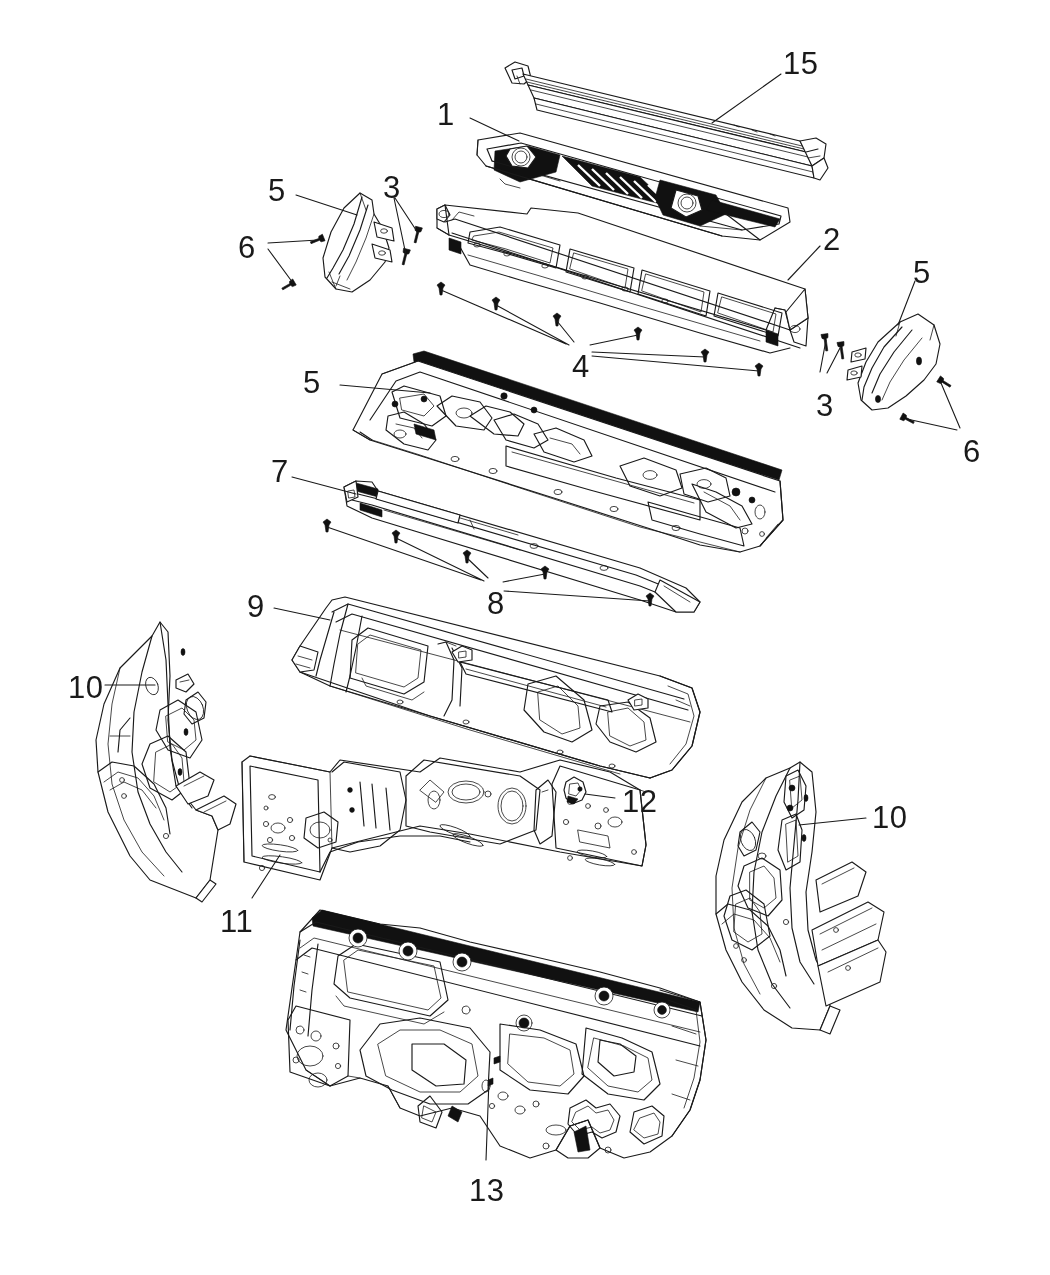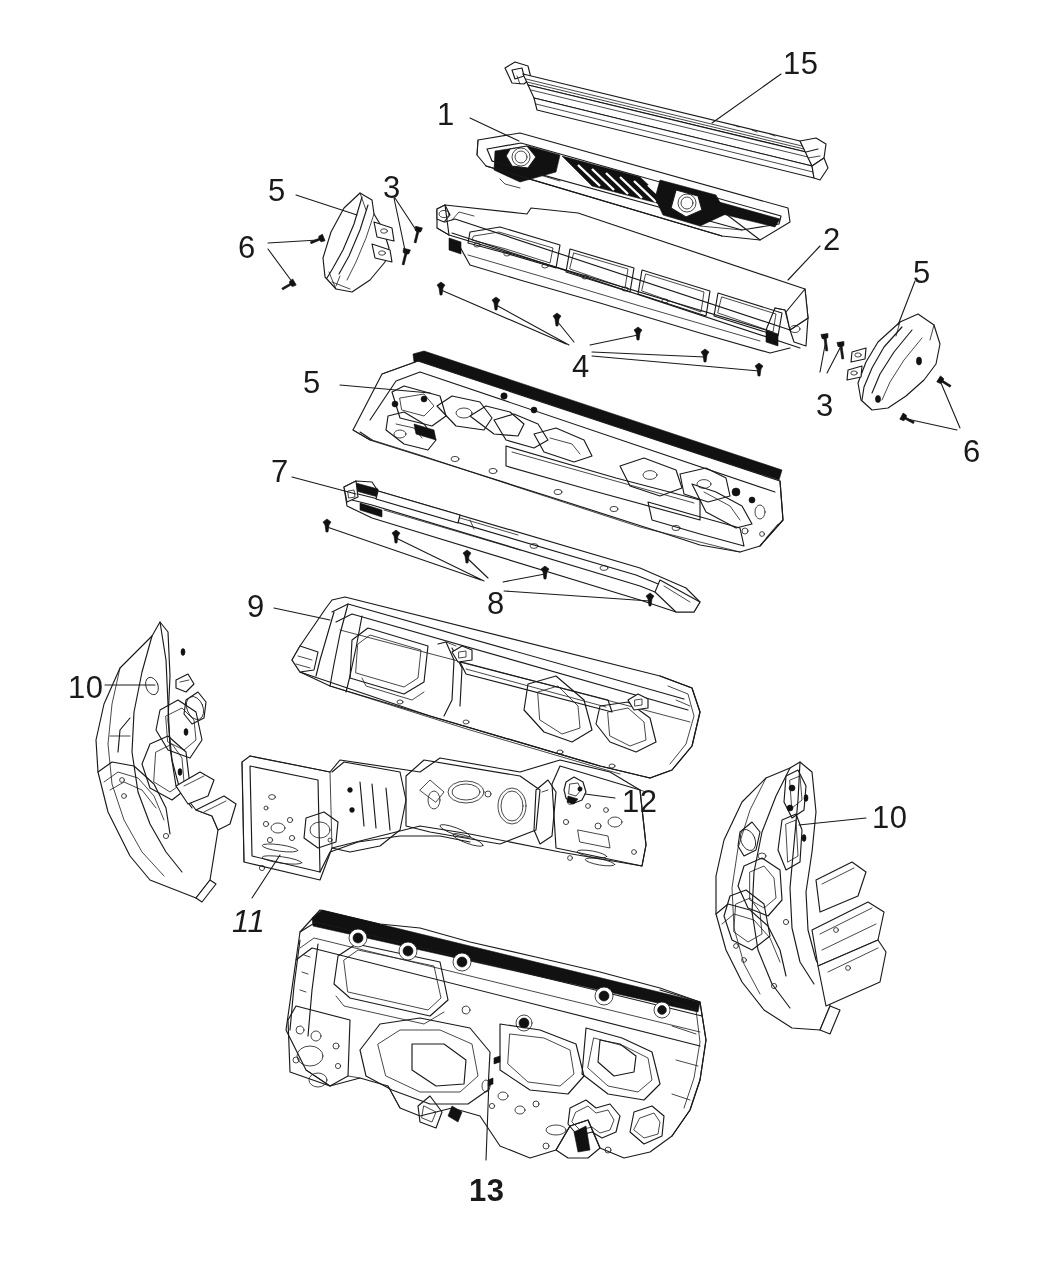--- a/index.html
+++ b/index.html
@@ -638,19 +638,19 @@
       <div class="callout-label" style="left: 823px; top: 224px;">2</div>
       <div class="callout-label" style="left: 572px; top: 351px;">4</div>
       <div class="callout-label" style="left: 913px; top: 257px;">5</div>
       <div class="callout-label" style="left: 816px; top: 390px;">3</div>
       <div class="callout-label" style="left: 963px; top: 436px;">6</div>
       <div class="callout-label" style="left: 303px; top: 367px;">5</div>
       <div class="callout-label" style="left: 271px; top: 456px;">7</div>
       <div class="callout-label" style="left: 487px; top: 588px;">8</div>
       <div class="callout-label" style="left: 247px; top: 591px;">9</div>
       <div class="callout-label" style="left: 68px; top: 672px;">10</div>
-      <div class="callout-label" style="left: 232px; top: 906px; font-style: italic;">11</div>
+      <div class="callout-label" style="left: 220px; top: 906px;">11</div>
       <div class="callout-label" style="left: 622px; top: 786px; text-align: right;">12</div>
       <div class="callout-label" style="left: 872px; top: 802px;">10</div>
-      <div class="callout-label" style="left: 469px; top: 1175px; font-weight: bold;">13</div>
+      <div class="callout-label" style="left: 469px; top: 1175px;">13</div>
     </div>
 
 </div>
 
 </body></html>

